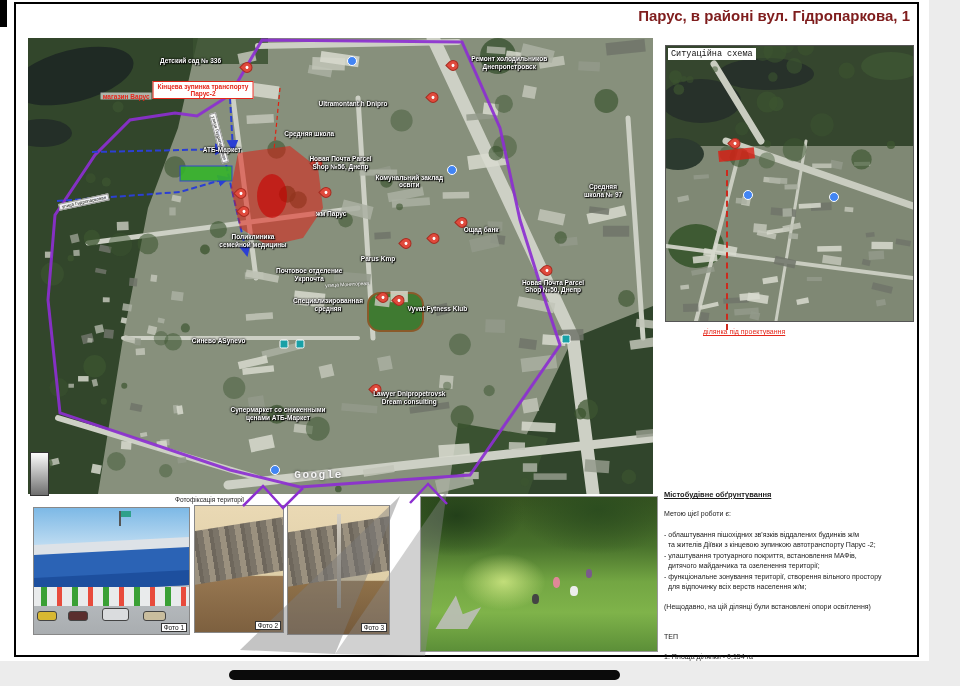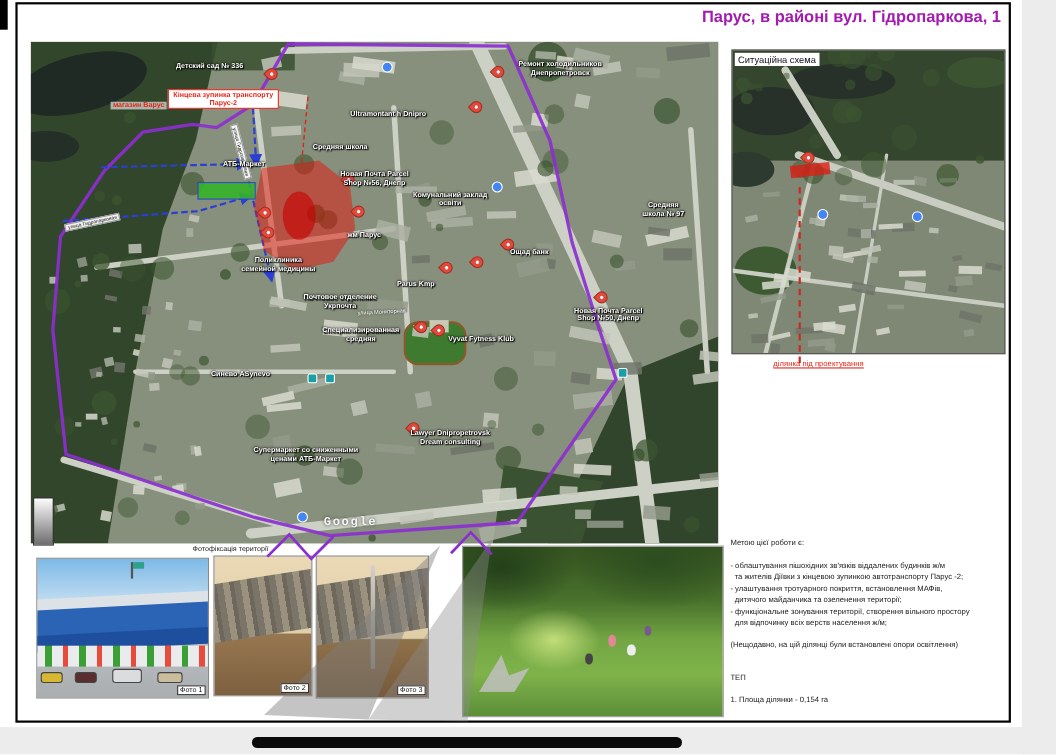--- a/index.html
+++ b/index.html
@@ -6,21 +6,21 @@
   body{width:960px;height:686px;position:relative;overflow:hidden;background:#ffffff;
        font-family:"Liberation Sans","DejaVu Sans",sans-serif;}
   .pre{white-space:pre-wrap;}
   
   .strip-right{position:absolute;left:929px;top:0;width:31px;height:686px;background:#ececec;}
   .strip-bottom{position:absolute;left:0;top:661px;width:960px;height:25px;background:#ececec;}
   .corner-mark{position:absolute;left:0;top:0;width:7px;height:27px;background:#000;}
   .scroll-thumb{position:absolute;left:229px;top:670px;width:391px;height:10px;background:#0b0b0b;border-radius:6px;}
   .page-frame{position:absolute;left:14px;top:2px;width:905px;height:655px;border:2px solid #000;box-sizing:border-box;background:#fff;}
   
-  .doc-title{position:absolute;top:7px;right:50px;font-size:15px;font-weight:bold;color:#a21caf;margin-left:40px;}
+  .doc-title{position:absolute;top:7px;right:50px;font-size:15px;font-weight:bold;color:#7f1d1d;margin-left:40px;}
   
   .big-map{position:absolute;left:28px;top:38px;width:625px;height:456px;overflow:hidden;background:#87907c;}
   .big-map svg{position:absolute;left:0;top:0;}
   .poi{position:absolute;transform:translate(-50%,-50%);color:#fff;font-size:6.5px;font-weight:bold;
        line-height:1.2;text-align:center;white-space:pre-line;
        text-shadow:0 0 2px #000,0 0 2px #000,1px 1px 1px #000;z-index:6;}
   .poi.google{font-size:11px;letter-spacing:1.5px;color:#f4f4f4;text-shadow:0 0 3px #333;font-family:Liberation Mono, monospace;}
   .street{position:absolute;transform:translate(-50%,-50%) rotate(var(--rot));background:rgba(255,255,255,.92);
           color:#222;font-size:4.5px;padding:0 2px;white-space:nowrap;z-index:5;border:0.5px solid #999;}
   .street.plain{background:none;border:none;color:#fff;text-shadow:0 0 2px #000;font-size:5px;}
@@ -33,21 +33,21 @@
   .pin::after{content:"";position:absolute;left:2.5px;top:2.5px;width:3px;height:3px;background:#fff;border-radius:50%;}
   .poi-sq{position:absolute;width:7px;height:7px;background:#18a0a6;border:1px solid #fff;border-radius:2px;
           transform:translate(-50%,-50%);z-index:5;}
   .poi-dot{position:absolute;width:8px;height:8px;background:#4285f4;border:1.5px solid #fff;border-radius:50%;
           transform:translate(-50%,-50%);z-index:5;}
   .zoom-box{position:absolute;left:30px;top:452px;width:17px;height:42px;border:1px solid #333;
             background:linear-gradient(180deg,#fdfdfd,#6e6e6e);z-index:8;}
   
   .small-map{position:absolute;left:665px;top:45px;width:247px;height:275px;overflow:hidden;background:#7f8874;border:1px solid #555;}
   .small-map svg{position:absolute;left:0;top:0;}
-  .smap-title{position:absolute;left:2px;top:2px;background:#fff;color:#111;font-size:8.5px;padding:1px 3px;z-index:6;}
+  .smap-title{position:absolute;left:2px;top:2px;background:#fff;color:#111;font-size:8.5px;padding:1px 3px;z-index:6;font-family:Liberation Mono, monospace;}
   .leader{position:absolute;left:726px;top:170px;height:160px;width:0;border-left:2px dashed #cc2a1e;z-index:6;}
   .callout{position:absolute;left:703px;top:328px;color:#e5271b;font-size:7px;text-decoration:underline;z-index:6;}
   
   .photo-caption{position:absolute;left:175px;top:496px;font-size:6.5px;color:#222;}
   .photo{position:absolute;overflow:hidden;border:1px solid #888;box-sizing:border-box;}
   .photo-label{position:absolute;right:2px;bottom:2px;background:#fff;border:1px solid #333;color:#111;
                font-size:6.5px;padding:0 2px;z-index:4;}
   #photo1{left:33px;top:507px;width:157px;height:128px;background:linear-gradient(180deg,#7db9e6 0%,#d9eaf6 42%,#c3c8cc 42%,#a9adb0 100%);}
   .p1-roof{position:absolute;left:-6%;top:26%;width:112%;height:10%;background:#dde2e7;transform:rotate(-3deg);}
   .p1-build{position:absolute;left:-6%;top:34%;width:112%;height:30%;background:#2b63b5;transform:rotate(-3deg);}
@@ -493,20 +493,21 @@
 </div>
 
 <svg class="cones" viewBox="0 0 290 182">
   <polygon points="55,172 215,18 150,176" fill="rgba(125,125,125,0.45)"></polygon>
   <polygon points="150,176 262,12 240,178" fill="rgba(140,140,140,0.4)"></polygon>
   <polyline points="58,28 78,8 98,30 118,10" stroke="#8c2fd0" stroke-width="2.5" fill="none"></polyline>
   <polyline points="225,25 243,6 262,26" stroke="#8c2fd0" stroke-width="2.5" fill="none"></polyline>
 </svg>
 
 <div class="just">
+  <h3>Містобудівне обґрунтування</h3>
   <p class="intro">Метою цієї роботи є:</p>
   <p class="b pre">- облаштування пішохідних зв'язків віддалених будинків ж/м
   та жителів Діївки з кінцевою зупинкою автотранспорту Парус -2;</p>
   <p class="b pre">- улаштування тротуарного покриття, встановлення МАФів,
   дитячого майданчика та озеленення території;</p>
   <p class="b pre">- функціональне зонування території, створення вільного простору
   для відпочинку всіх верств населення ж/м;</p>
   <p class="note">(Нещодавно, на цій ділянці були встановлені опори освітлення)</p>
   <p class="tep">ТЕП</p>
   <p class="teparea">1. Площа ділянки - 0,154 га</p>

